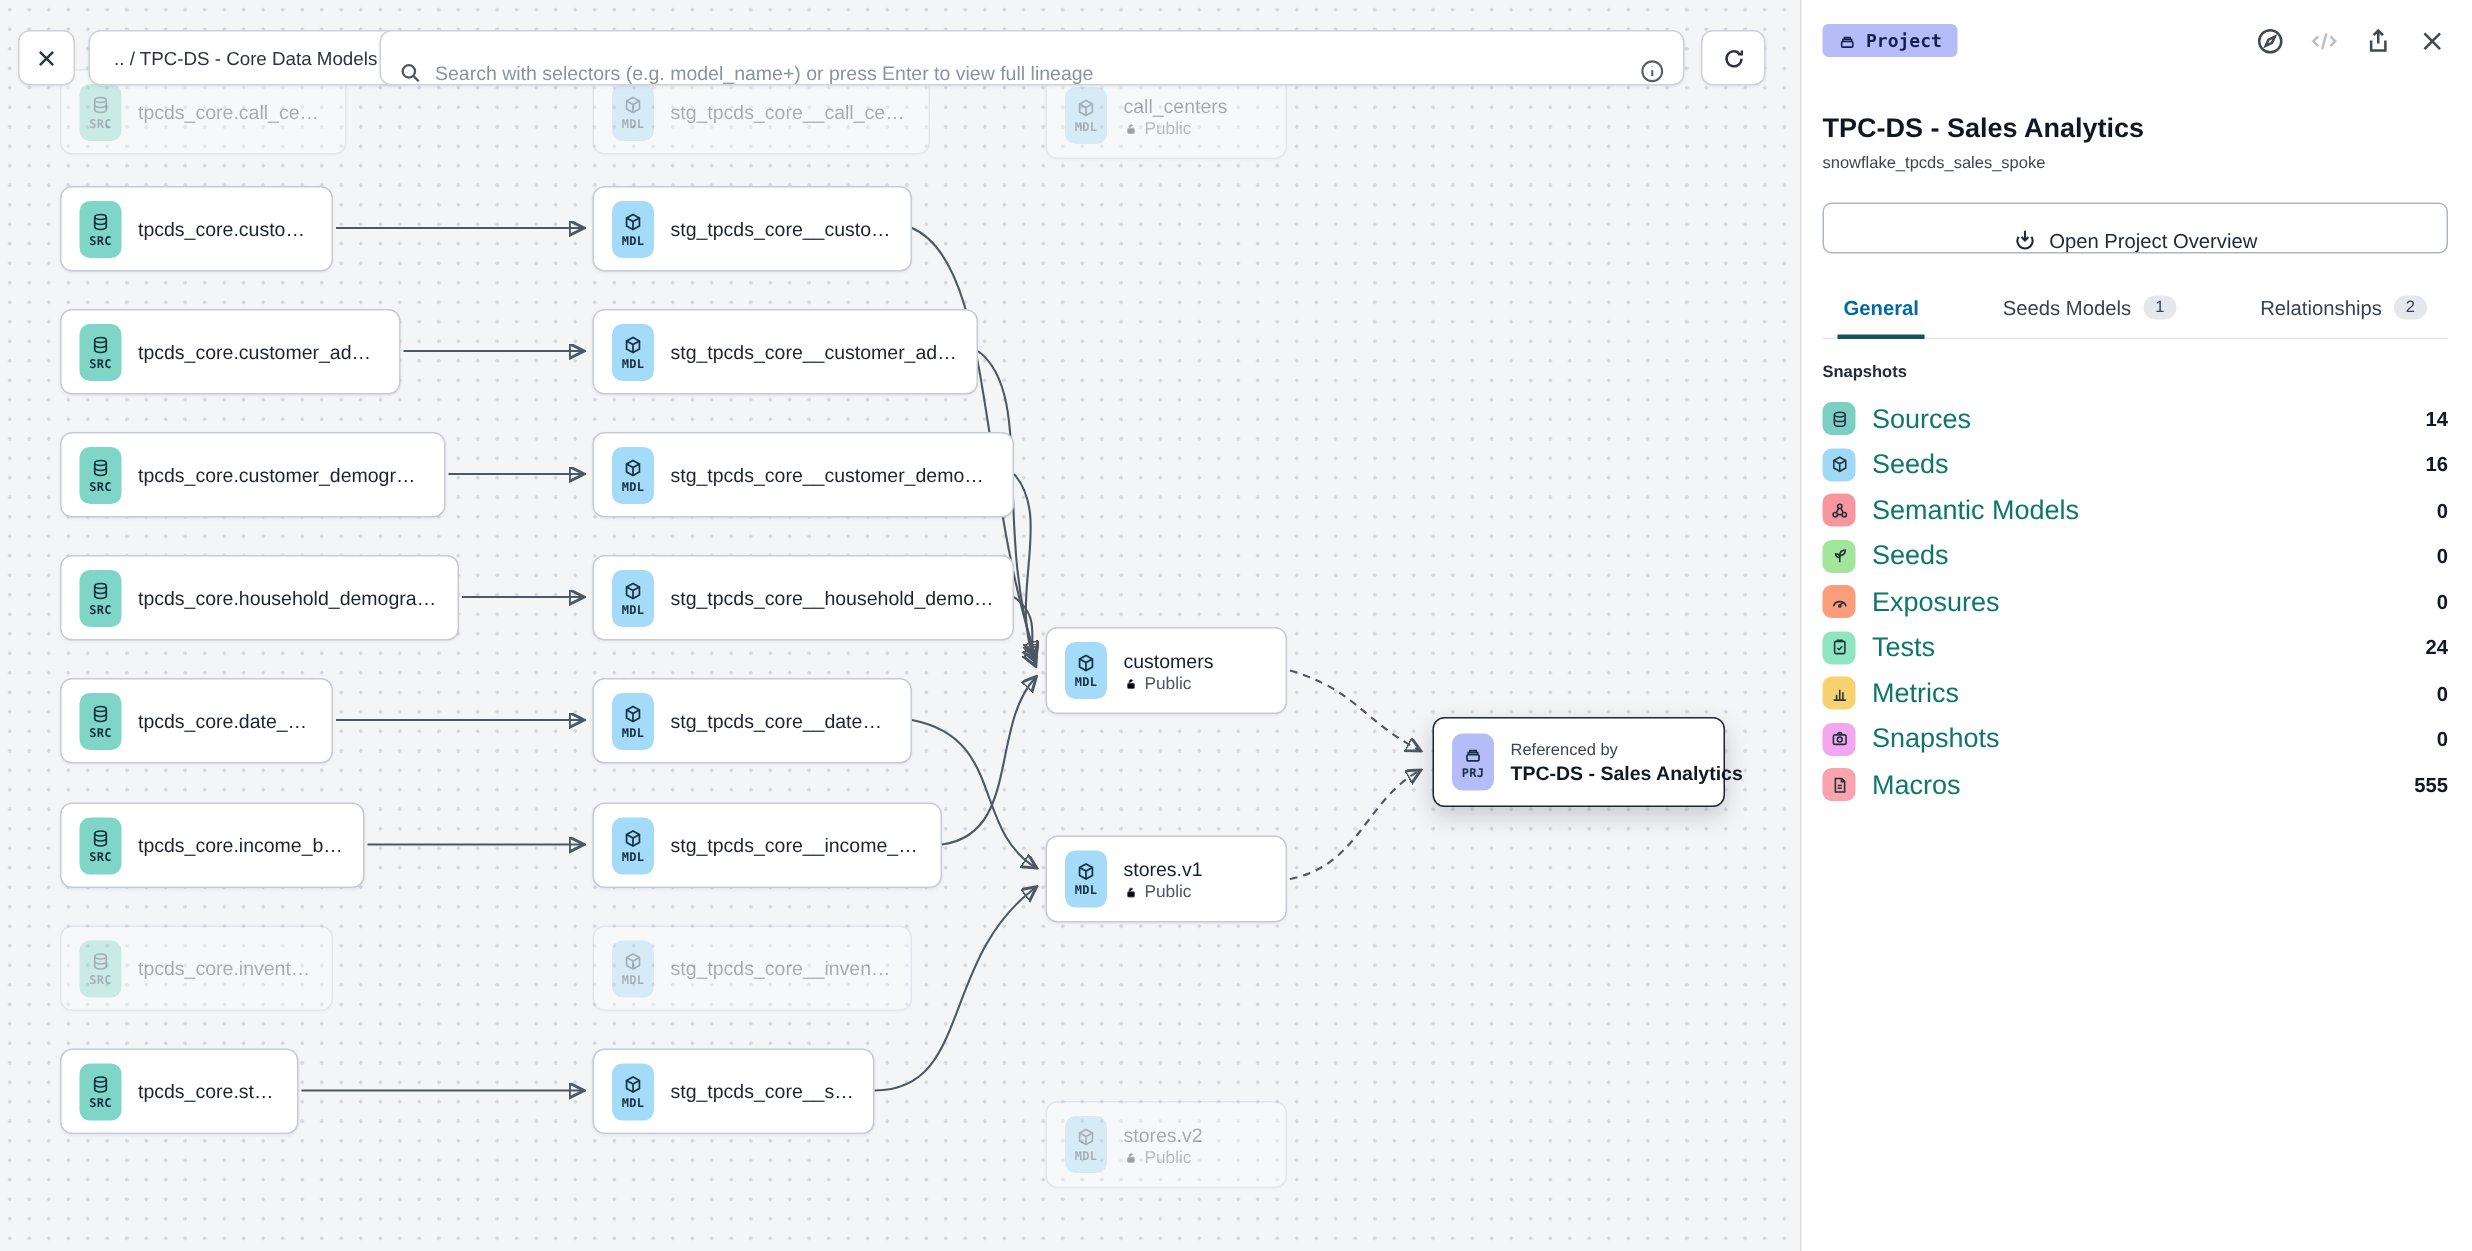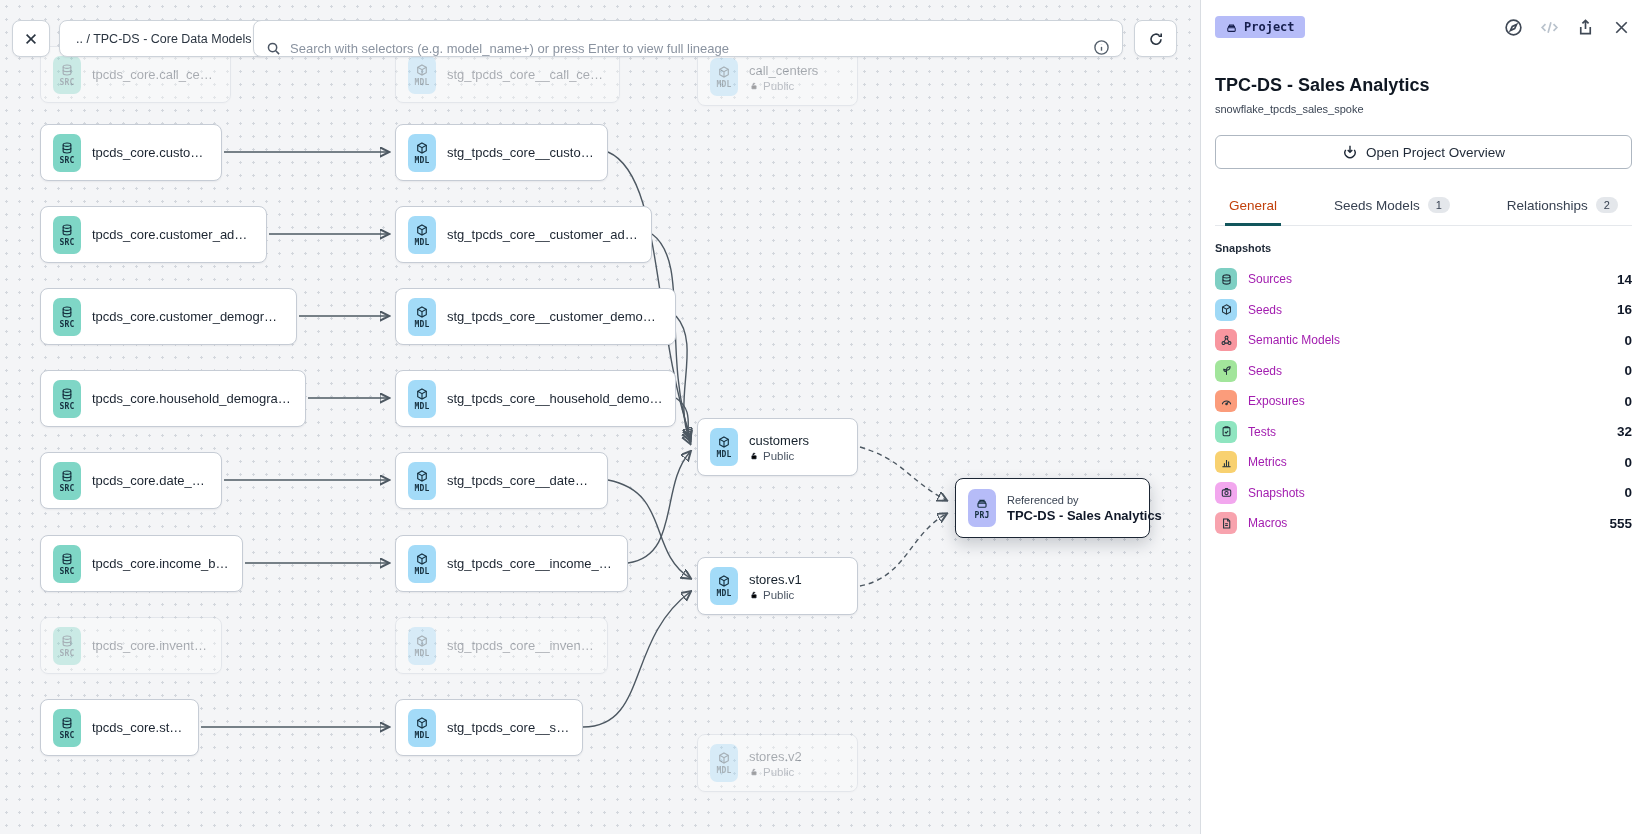--- a/index.html
+++ b/index.html
@@ -73,36 +73,36 @@
   .type-badge svg { width: 13px; height: 13px; stroke: #171f4e; fill: none; stroke-width: 1.3; }
   .p-icons { position: absolute; right: 0; top: 1px; display: flex; align-items: center; gap: 15px; }
   .p-icons .icbtn { width: 21px; height: 21px; display: flex; align-items: center; justify-content: center; cursor: pointer; background: none; border: none; }
   .p-icons svg { width: 19px; height: 19px; stroke: #3f4855; fill: none; stroke-width: 1.4; }
   .p-icons .disabled svg { stroke: #b9c2cc; }
 
   .p-title { margin-top: 31px; font-size: 18px; font-weight: 700; color: #0f1722; }
   .p-sub { margin-top: 7px; font-size: 11px; color: #3b4554; }
 
   .overview-btn { margin-top: 20px; width: 100%; height: 34px; background: #fff;
-    border: 1px solid #aeb7c1; border-radius: 6px; display: flex; align-items: center; justify-content: center; gap: 8px;
+    border: 1px solid #aeb7c1; border-radius: 6px; display: flex; align-items: flex-end; justify-content: center; gap: 8px;
     font-size: 13.5px; color: #1f2937; cursor: pointer; font-family: "Liberation Sans", sans-serif; }
   .overview-btn svg { width: 16px; height: 16px; stroke: #1f2937; fill: none; stroke-width: 1.4; }
 
   .tabs { margin-top: 22px; display: flex; justify-content: space-between; padding: 0 10px; border-bottom: 1px solid #e5e8ec; }
   .tab { display: flex; align-items: center; gap: 8px; padding: 6px 4px 10px; background: none; border: none; border-bottom: 3px solid transparent;
     font-size: 13.5px; color: #374151; cursor: pointer; font-family: "Liberation Sans", sans-serif; margin-bottom: -1px; }
-  .tab.active { color: #c2410c; font-weight: 400; border-bottom-color: #12565c; }
+  .tab.active { color: #0369a1; font-weight: 700; border-bottom-color: #12565c; }
   .tab .pill { background: #e4e7eb; color: #374151; font-size: 11px; font-weight: 500; border-radius: 999px; padding: 2px 8px; }
 
   .res-label { margin-top: 16px; font-size: 11px; font-weight: 700; color: #1f2937; }
   .res-list { margin-top: 10px; }
   .res-row { display: flex; align-items: center; gap: 11px; height: 30.5px; cursor: pointer; }
   .ric { flex: 0 0 auto; width: 22px; height: 22px; border-radius: 6px; display: flex; align-items: center; justify-content: center; }
   .ric svg { width: 13px; height: 13px; stroke: #23333c; fill: none; stroke-width: 1.3; }
-  .res-name { flex: 1; font-size: 12px; color: #a21caf; }
+  .res-name { flex: 1; font-size: 18px; color: #0f766e; }
   .res-count { font-size: 13.5px; font-weight: 600; color: #101828; }
 </style>
 </head>
 <body>
 
 <svg width="0" height="0" style="position:absolute">
   <defs>
     <symbol id="i-db" viewBox="0 0 16 16">
         <ellipse cx="8" cy="4.2" rx="4.4" ry="1.9"></ellipse>
         <path d="M3.6 4.2v7.6c0 1 2 1.9 4.4 1.9s4.4-.9 4.4-1.9V4.2"></path>
@@ -598,21 +598,21 @@
         <span class="res-name">Exposures</span>
         <span class="res-count">0</span>
       </div>
       <div class="res-row">
         <span class="ric" style="background: rgb(143, 229, 192);">
             <svg>
               <use href="#i-clip"></use>
             </svg>
           </span>
         <span class="res-name">Tests</span>
-        <span class="res-count">32</span>
+        <span class="res-count">24</span>
       </div>
       <div class="res-row">
         <span class="ric" style="background: rgb(248, 209, 112);">
             <svg>
               <use href="#i-bars"></use>
             </svg>
           </span>
         <span class="res-name">Metrics</span>
         <span class="res-count">0</span>
       </div>

